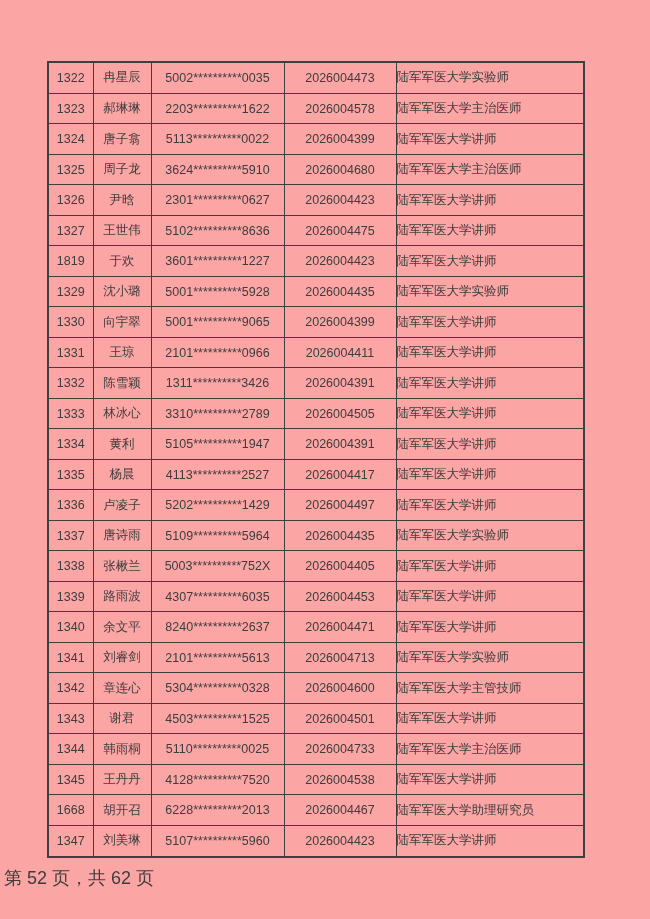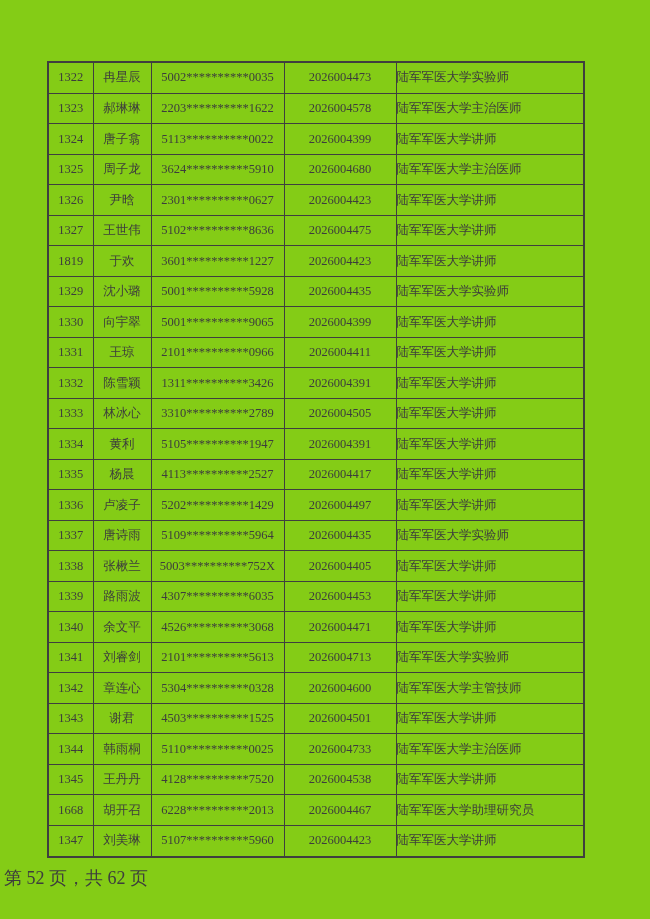--- a/index.html
+++ b/index.html
@@ -4,22 +4,22 @@
 <style>
   html, body {
     margin: 0;
     padding: 0;
     background: #ffffff;
   }
   .page {
     position: relative;
     width: 650px;
     height: 919px;
-    background: #84cc16;
-    font-family: Liberation Serif, serif;
+    background: #fca5a5;
+    font-family: Liberation Sans, sans-serif;
     color: #3d3d3d;
     overflow: hidden;
   }
   table.roster-table {
     position: absolute;
     left: 47px;
     top: 61px;
     width: 536px;
     height: 797px;
     border-collapse: collapse;
@@ -192,21 +192,21 @@
         <tr>
           <td>1339</td>
           <td>路雨波</td>
           <td>4307**********6035</td>
           <td>2026004453</td>
           <td class="left">陆军军医大学讲师</td>
         </tr>
         <tr>
           <td>1340</td>
           <td>余文平</td>
-          <td>4526**********3068</td>
+          <td>8240**********2637</td>
           <td>2026004471</td>
           <td class="left">陆军军医大学讲师</td>
         </tr>
         <tr>
           <td>1341</td>
           <td>刘睿剑</td>
           <td>2101**********5613</td>
           <td>2026004713</td>
           <td class="left">陆军军医大学实验师</td>
         </tr>

